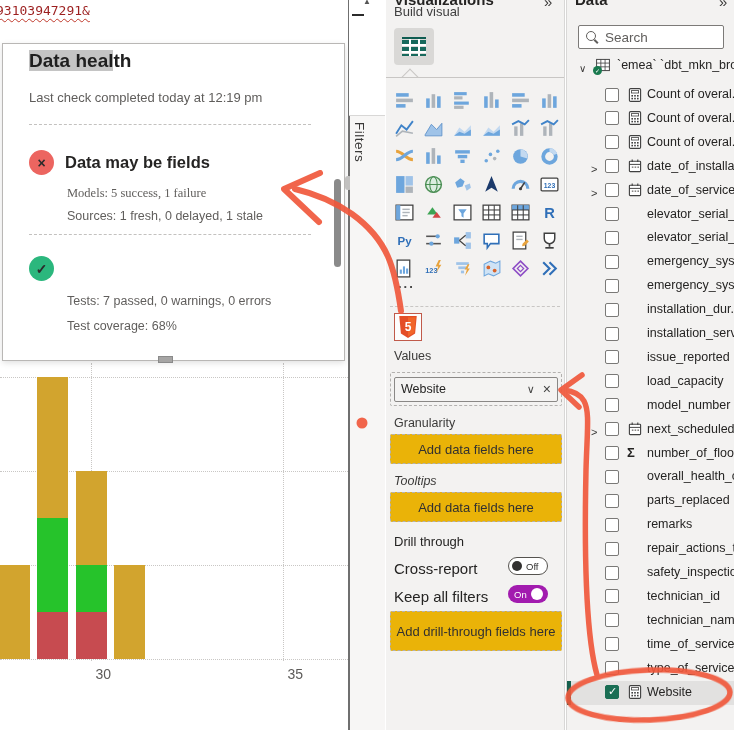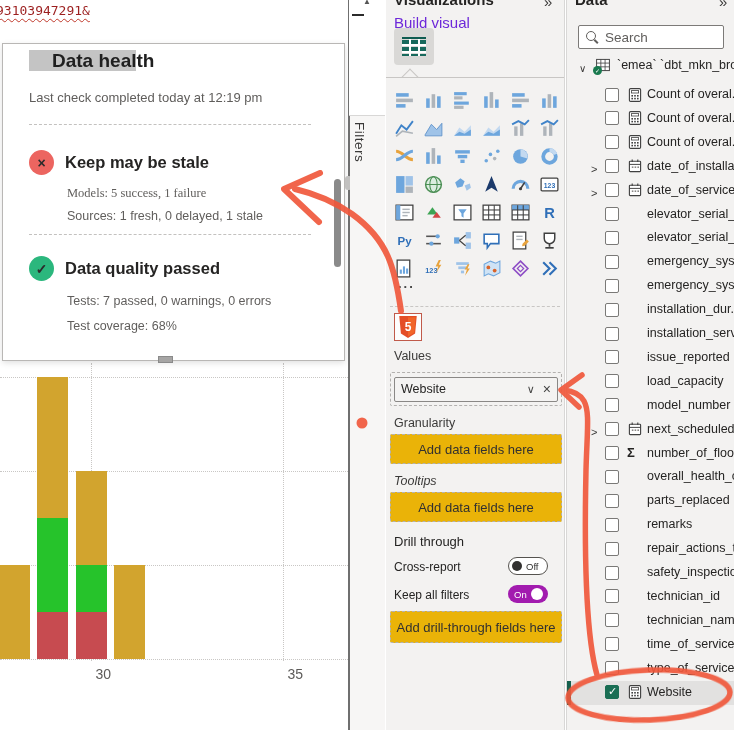--- a/index.html
+++ b/index.html
@@ -12,21 +12,21 @@
   #url-fragment { left:-4px; top:3px; font-family:"DejaVu Sans Mono", monospace;
     font-size:13px; color:#9c1f1f; text-decoration:underline wavy #c0392b 1px;
     text-underline-offset:3px; white-space:nowrap; }
   #canvas-divider { left:348px; top:0; width:2px; height:730px; background:#6f6f6f; }
   #page-scroll-nub { left:345px; top:176px; width:7px; height:14px; background:#c2c1c0; border-radius:3px; }
 
   
   #tooltip { left:2px; top:43px; width:343px; height:318px; background:#fff;
     border:1px solid #b9b7b5; box-shadow:0 2px 6px rgba(0,0,0,.12); }
   #tooltip .title { position:absolute; left:26px; top:6px; font-size:19px; font-weight:bold; color:#1f1f1f; }
-  #tooltip .title .hl { background:#c4c4c4;padding-left:23px; }
+  #tooltip .title .hl { background:#c4c4c4; }
   #tooltip .subtitle { position:absolute; left:26px; top:46px; font-size:13px; color:#5f5d5b; }
   .tt-divider { position:absolute; left:26px; width:282px; border-top:1px dashed #c3c1bf; }
   .status-circle { position:absolute; width:25px; height:25px; border-radius:50%;
     display:flex; align-items:center; justify-content:center;
     font-size:14px; font-weight:bold; color:#2b2b2b; }
   .sec-heading { position:absolute; font-size:16.5px; font-weight:bold; color:#252423; }
   .sec-line { position:absolute; font-size:12.5px; color:#605e5c; }
   #tt-scroll-thumb { left:331px; top:135px; width:7px; height:88px; background:#8a8a8a; border-radius:4px; }
   #visual-handle { left:158px; top:356px; width:15px; height:7px; background:#a6a5a4; border:1px solid #8a8a8a; }
 
@@ -46,21 +46,21 @@
   #filters-label { left:352px; top:122px; writing-mode:vertical-rl; font-size:13.5px; color:#3b3a39; letter-spacing:.5px; }
 
   
   .panel { background:#f3f2f1; overflow:hidden; }
   #viz-panel { left:386px; top:0; width:179px; height:730px; border-right:1px solid #d8d7d6; }
   #data-panel { left:566px; top:0; width:168px; height:730px; }
   .panel-title { position:absolute; font-size:15px; font-weight:bold; color:#252423; }
   .i-collapse::before { content:"\00BB"; font-size:15px; color:#3b3a39; }
 
   
-  #build-visual-label { left:8px; top:14px; font-size:15px; color:#6d28d9; }
+  #build-visual-label { left:8px; top:4px; font-size:13px; color:#404040; }
   #tab-build { left:8px; top:28px; width:40px; height:37px; background:#d9d8d6; border-radius:4px;
     display:flex; align-items:center; justify-content:center; }
   .build-icon { width:24px; height:19px; border-top:2px solid #0f5c51;
     background:
       repeating-linear-gradient(90deg, transparent 0 7px, #fff 7px 9px),
       repeating-linear-gradient(180deg, transparent 0 1px, #17695c 1px 5px, #fff 5px 7px); }
   .tab-plain { left:0; top:34px; width:34px; height:30px; display:flex; align-items:center; justify-content:center; }
   #tabs-underline { left:0; top:77px; width:179px; border-top:1px solid #c8c6c4; }
   #tab-notch { left:18px; top:71px; width:12px; height:12px; background:#f3f2f1;
     transform:rotate(45deg); border-top:1px solid #c8c6c4; border-left:1px solid #c8c6c4; }
@@ -82,21 +82,21 @@
   .drop-empty { height:30px; display:flex; align-items:center; justify-content:center;
     font-size:13px; color:#323130; white-space:nowrap; }
   #values-well { top:372px; height:34px; background:transparent; display:flex; align-items:center; padding:3px; }
   #field-pill { width:100%; height:25px; background:#f4f3f2; border:1px solid #8a8886; border-radius:2px;
     display:flex; align-items:center; font-size:12.5px; color:#252423; padding:0 6px; }
   #field-pill .grow { flex:1; }
   .i-down-sm::before { content:"\2228"; font-size:11px; color:#444; }
   .i-close-sm::before { content:"\00D7"; font-size:14px; color:#444; }
   #field-pill .picon { margin-left:8px; }
 
-  .toggle-row-label { position:absolute; left:8px; font-size:12px; color:#252423; }
+  .toggle-row-label { position:absolute; left:8px; font-size:15px; color:#252423; }
   .toggle { position:absolute; left:122px; width:40px; height:18px; border-radius:10px;
     font-size:9.5px; display:flex; align-items:center; }
   #toggle-off { border:1px solid #55534f; background:#fff; color:#323130; }
   #toggle-off .dot { width:10px; height:10px; border-radius:50%; background:#323130; margin:0 4px 0 3px; }
   #toggle-on { background:#a21caf; color:#fff; }
   #toggle-on .dot { width:12px; height:12px; border-radius:50%; background:#fff; margin-left:4px; }
   #toggle-on .lbl { margin-left:6px; }
 
   
   #search-box { left:11px; top:25px; width:146px; height:24px; background:#fff;
@@ -374,28 +374,27 @@
         <div class="bar-seg" style="height: 94px; background: rgb(210, 164, 46);"></div>
       </div>
     </div>
 
   <div class="abs" id="tooltip">
     <div class="title"><span class="hl">Data heal</span><span>th</span></div>
     <div class="subtitle">Last check completed today at 12:19 pm</div>
     <div class="tt-divider" style="top:80px"></div>
 
     <div class="status-circle" style="left:26px; top:106px; background:#ec6560;">×</div>
-    <div class="sec-heading" style="left:62px; top:109px;">Keep may be stale</div>
+    <div class="sec-heading" style="left:62px; top:109px;">Data may be fields</div>
     <div class="sec-line" style="left:64px; top:142px;font-family:Liberation Serif, serif;">Models: 5 success, 1 failure</div>
     <div class="sec-line" style="left:64px; top:165px;">Sources: 1 fresh, 0 delayed, 1 stale</div>
 
     <div class="tt-divider" style="top:190px"></div>
 
     <div class="status-circle" style="left:26px; top:212px; background:#2bb77d;">✓</div>
-    <div class="sec-heading" style="left:62px; top:215px;">Data quality passed</div>
     <div class="sec-line" style="left:64px; top:250px;">Tests: 7 passed, 0 warnings, 0 errors</div>
     <div class="sec-line" style="left:64px; top:275px;">Test coverage: 68%</div>
 
     <div class="abs" id="tt-scroll-thumb"></div>
   </div>
   <div class="abs" id="visual-handle"></div>
 
   <div class="abs" id="canvas-divider"></div>
   <div class="abs" id="page-scroll-nub"></div>
 
@@ -672,21 +671,21 @@
       <span class="dot"></span>
       <span>Off</span>
     </div>
 
     <div class="toggle-row-label" style="top:588px;">Keep all filters</div>
     <div class="toggle" id="toggle-on" style="top:585px;">
       <span class="lbl">On</span>
       <span class="dot"></span>
     </div>
 
-    <div class="drop-dashed drop-empty" style="top:611px; height:32px;">Add drill-through fields here</div>
+    <div class="drop-dashed drop-empty" style="top:611px; height:40px;">Add drill-through fields here</div>
   </div>
 
   <div class="abs panel" id="data-panel" style="border-left:1px solid #d8d7d6;">
     <div class="panel-title" style="left:8px; top:-9px;">Data</div>
     <span class="abs i-collapse" style="left:152px; top:-7px;"></span>
 
     <div class="abs" id="search-box">
       <span class="mag-icon"></span>
       <span class="ph">Search</span>
     </div>

